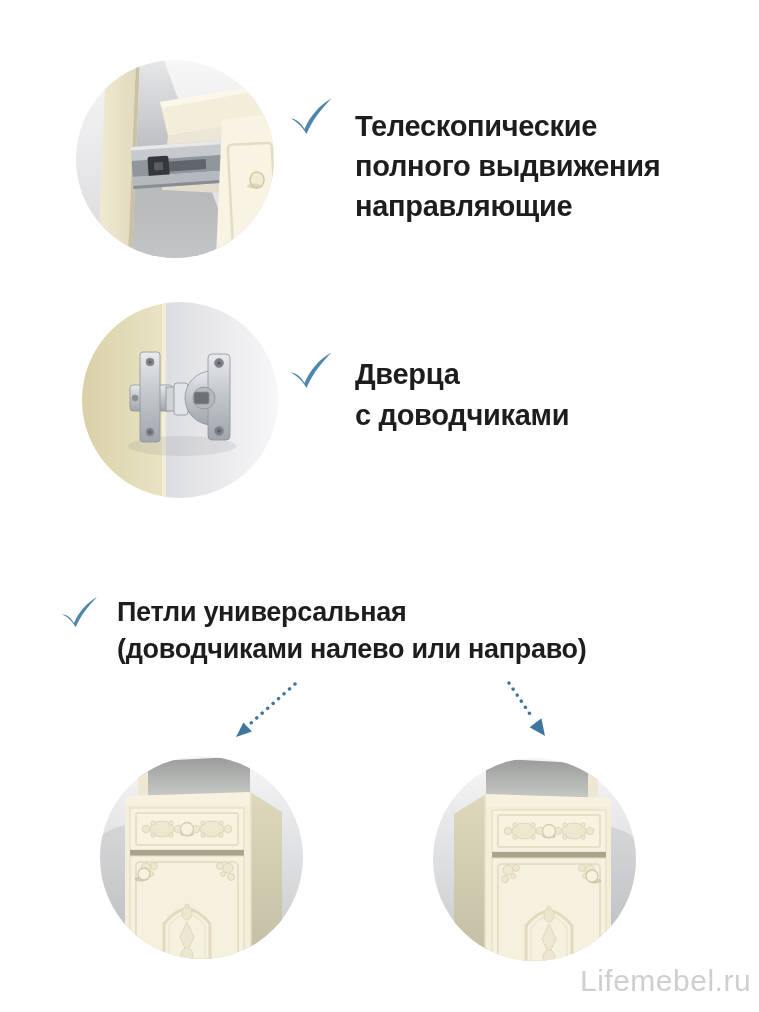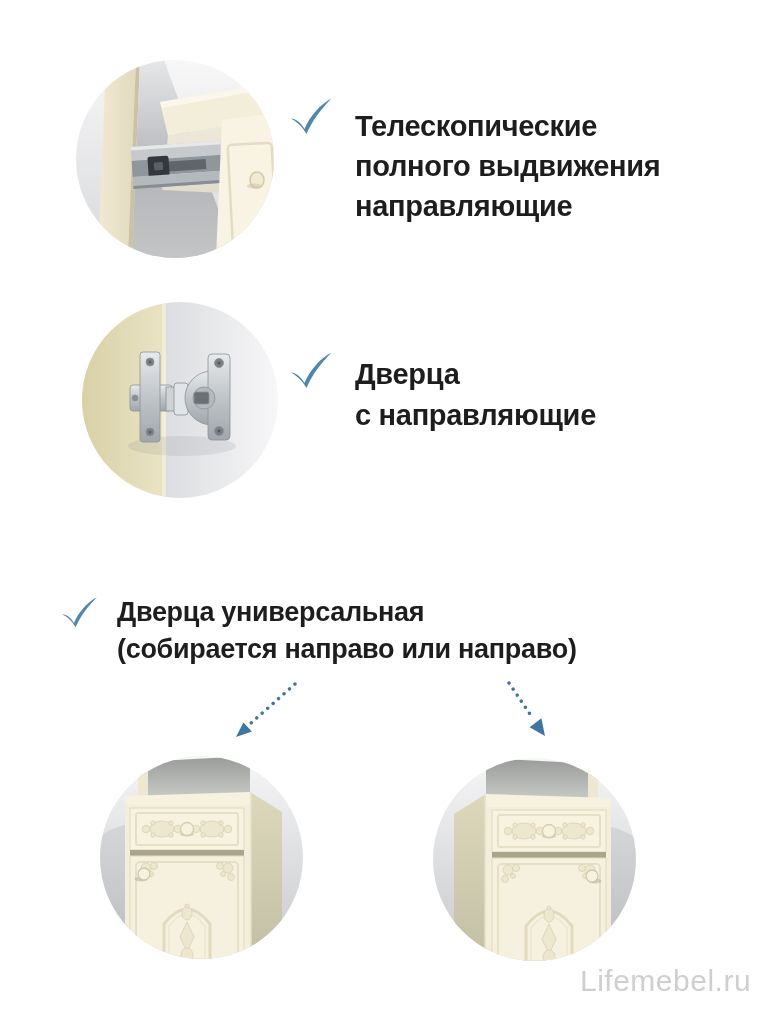--- a/index.html
+++ b/index.html
@@ -137,31 +137,31 @@
     </svg>
   </div>
 
   <div class="check check-2">
     <svg viewBox="0 0 46 38">
       <path d="M2.5 21.5 C8 21.5 13 26 16.5 32 C22 19 32 7.5 43.5 1.5 C33 12 24 24 18.5 37 C14 29 8 24 2.5 21.5 Z" fill="#4f87ac"></path>
     </svg>
   </div>
   <div class="feature-text txt-2">
     <div class="line">Дверца</div>
-    <div class="line">с направляющие</div>
+    <div class="line">с доводчиками</div>
   </div>
 
   <div class="check check-3">
     <svg viewBox="0 0 46 38">
       <path d="M2.5 21.5 C8 21.5 13 26 16.5 32 C22 19 32 7.5 43.5 1.5 C33 12 24 24 18.5 37 C14 29 8 24 2.5 21.5 Z" fill="#4f87ac"></path>
     </svg>
   </div>
   <div class="feature-text txt-3">
-    <div class="line">Дверца универсальная</div>
-    <div class="line">(собирается направо или направо)</div>
+    <div class="line">Петли универсальная</div>
+    <div class="line">(доводчиками налево или направо)</div>
   </div>
 
   <div class="arrow arrow-left">
     <svg viewBox="0 0 85 66">
       <line x1="70" y1="8" x2="26" y2="47" stroke="#3f76a0" stroke-width="3.4" stroke-linecap="round" stroke-dasharray="0.1 7.2"></line>
       <polygon points="11,61 18.4,46.4 26.9,55.6" fill="#3f76a0"></polygon>
     </svg>
   </div>
   <div class="arrow arrow-right">
     <svg viewBox="0 0 60 66">

